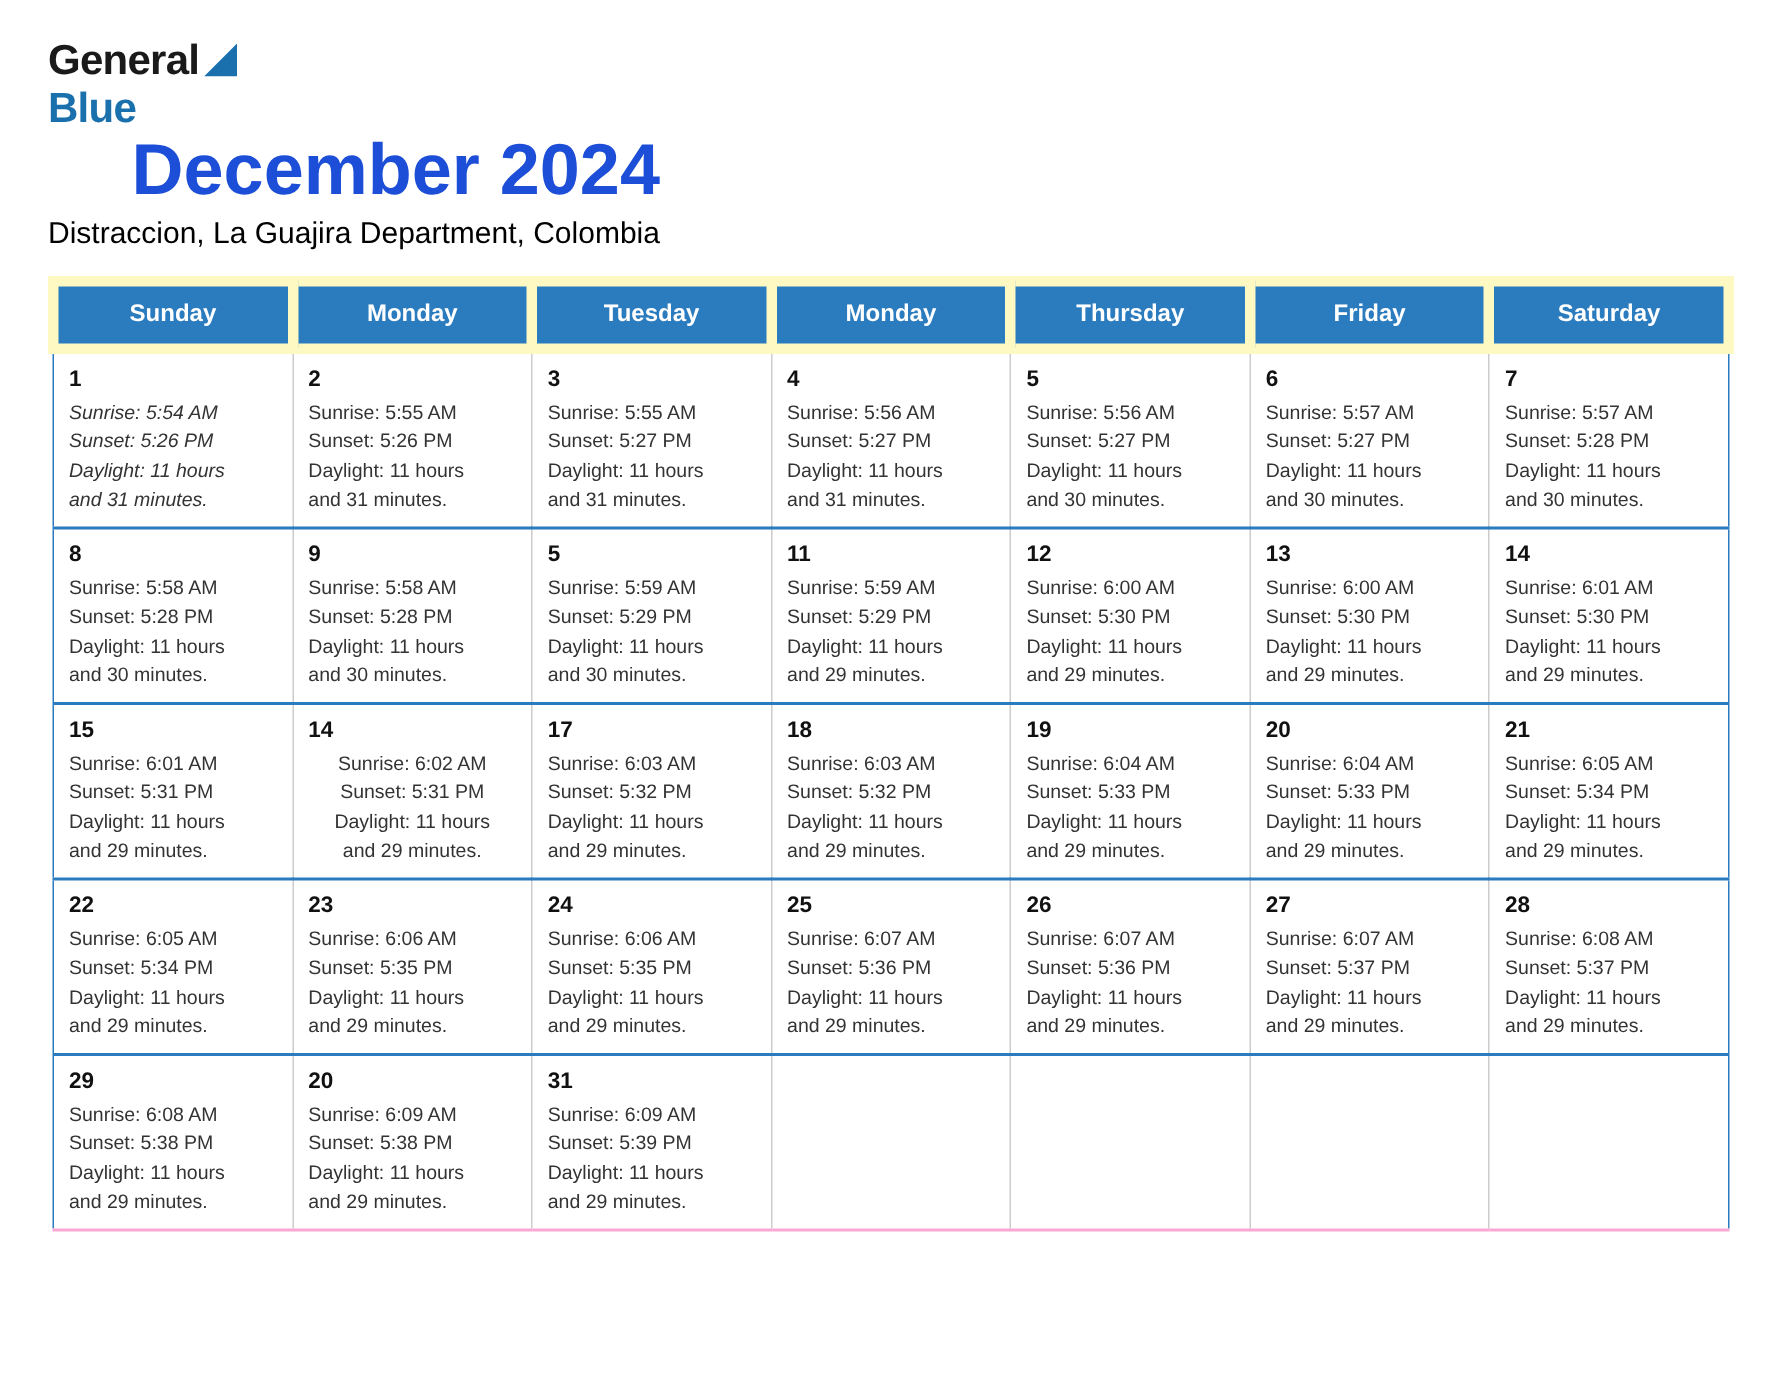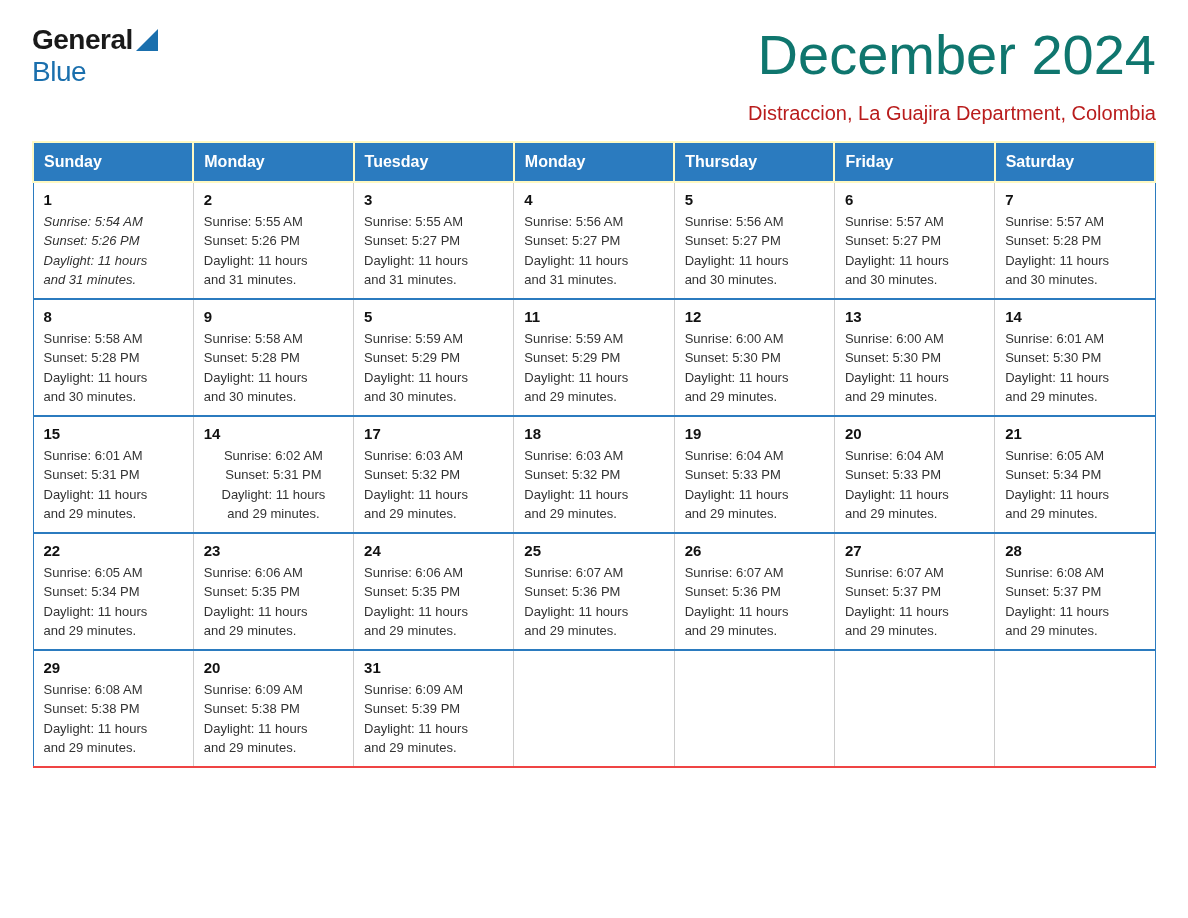--- a/index.html
+++ b/index.html
@@ -5,72 +5,73 @@
     * { box-sizing: border-box; margin: 0; padding: 0; }
     body {
       font-family: Arial, sans-serif;
       background: #fff;
       padding: 24px 32px;
       width: 1188px;
       min-height: 918px;
     }
     .header-area {
       display: flex;
-      justify-content: space-between;
+      justify-content: flex-end;
       align-items: flex-start;
       margin-bottom: 16px;
+      flex-direction: column;
     }
     .logo {
       display: flex;
       flex-direction: column;
       align-items: flex-start;
     }
     .logo-general {
       font-size: 28px;
       font-weight: bold;
       color: #1a1a1a;
       letter-spacing: -0.5px;
     }
     .logo-blue {
       font-size: 28px;
-      font-weight: normal;
+      font-weight: bold;
       color: #1a6fad;
       letter-spacing: -0.5px;
       display: flex;
       align-items: center;
     }
     .title-area {
       text-align: right;
     }
     .month-title {
-      font-size: 56px;
-      font-weight: 400;
-      color: #0f766e;
+      font-size: 48px;
+      font-weight: 700;
+      color: #1d4ed8;
       line-height: 1.1;
     }
     .location-title {
       font-size: 20px;
-      color: #b91c1c;
-      margin-top: 16px;
+      color: #000000;
+      margin-top: 4px;
     }
     table {
       width: 100%;
       border-collapse: collapse;
       table-layout: fixed;
     }
     thead tr {
       background-color: #2b7bbf;
     }
     thead th {
       color: #fff;
       font-size: 16px;
       font-weight: 600;
       padding: 10px 10px;
-      text-align: left;
-      border: 2px solid #fef9c3;
+      text-align: center;
+      border: 7px solid #fef9c3;
     }
     tbody tr {
       border-bottom: 2px solid #2b7bbf;
     }
     tbody td {
       vertical-align: top;
       padding: 8px 10px;
       font-size: 13.5px;
       color: #222;
       border-right: 1px solid #ccc;
@@ -91,21 +92,21 @@
     }
     .day-info {
       font-size: 13px;
       color: #333;
       line-height: 1.5;
     }
     .empty-cell {
       background: #fff;
     }
     tbody tr:last-child td {
-      border-bottom: 2px solid #ef4444;
+      border-bottom: 2px solid #f9a8d4;
     }
   </style>
 </head>
 <body>
 
 <div class="header-area">
   <div class="logo">
     <div style="display:flex; align-items:center;">
       <span class="logo-general">General</span>
       <div style="display:inline-block; margin-left:3px; position:relative; top:2px;">

